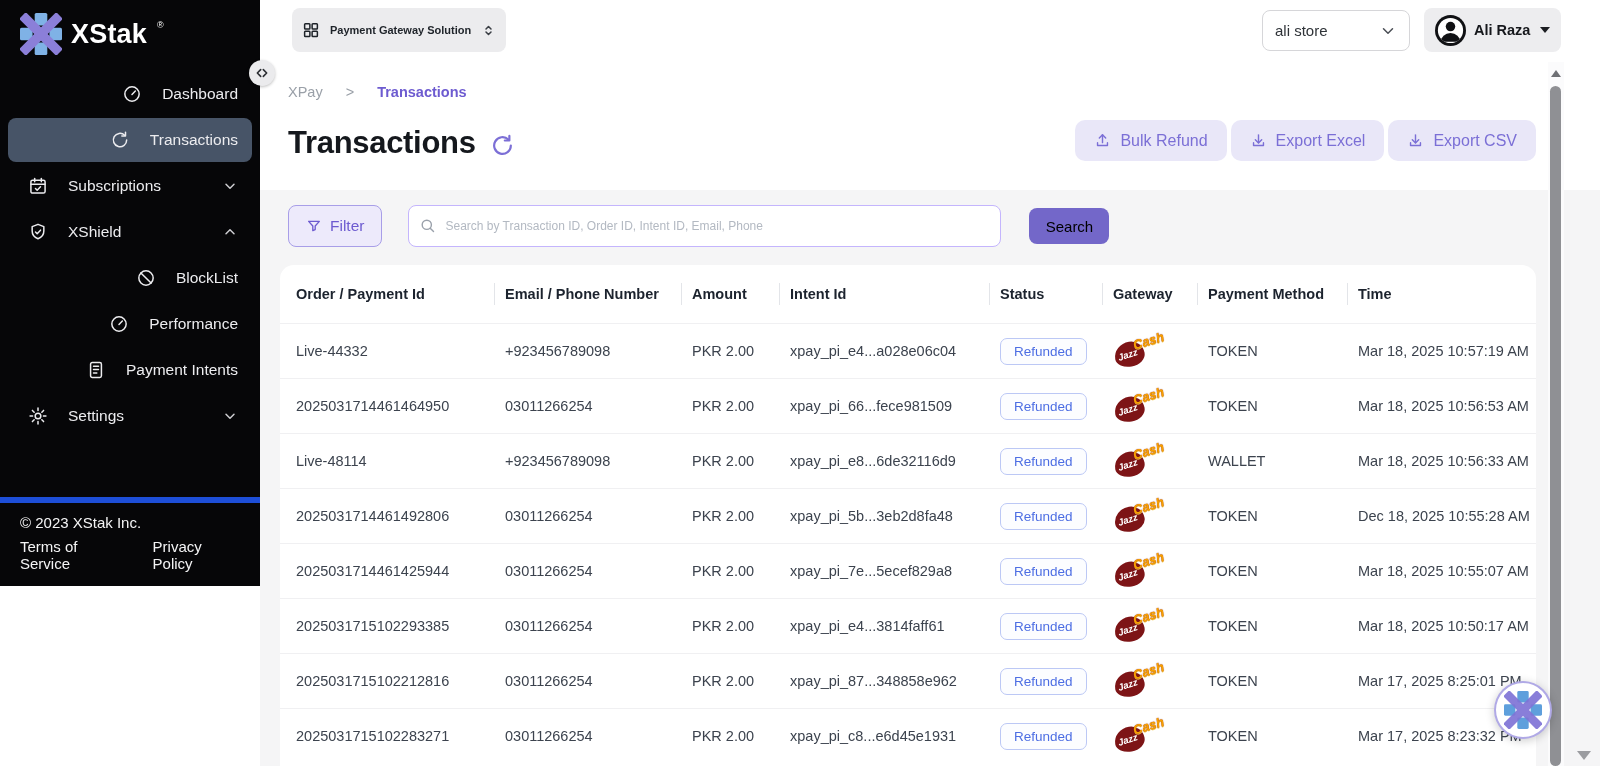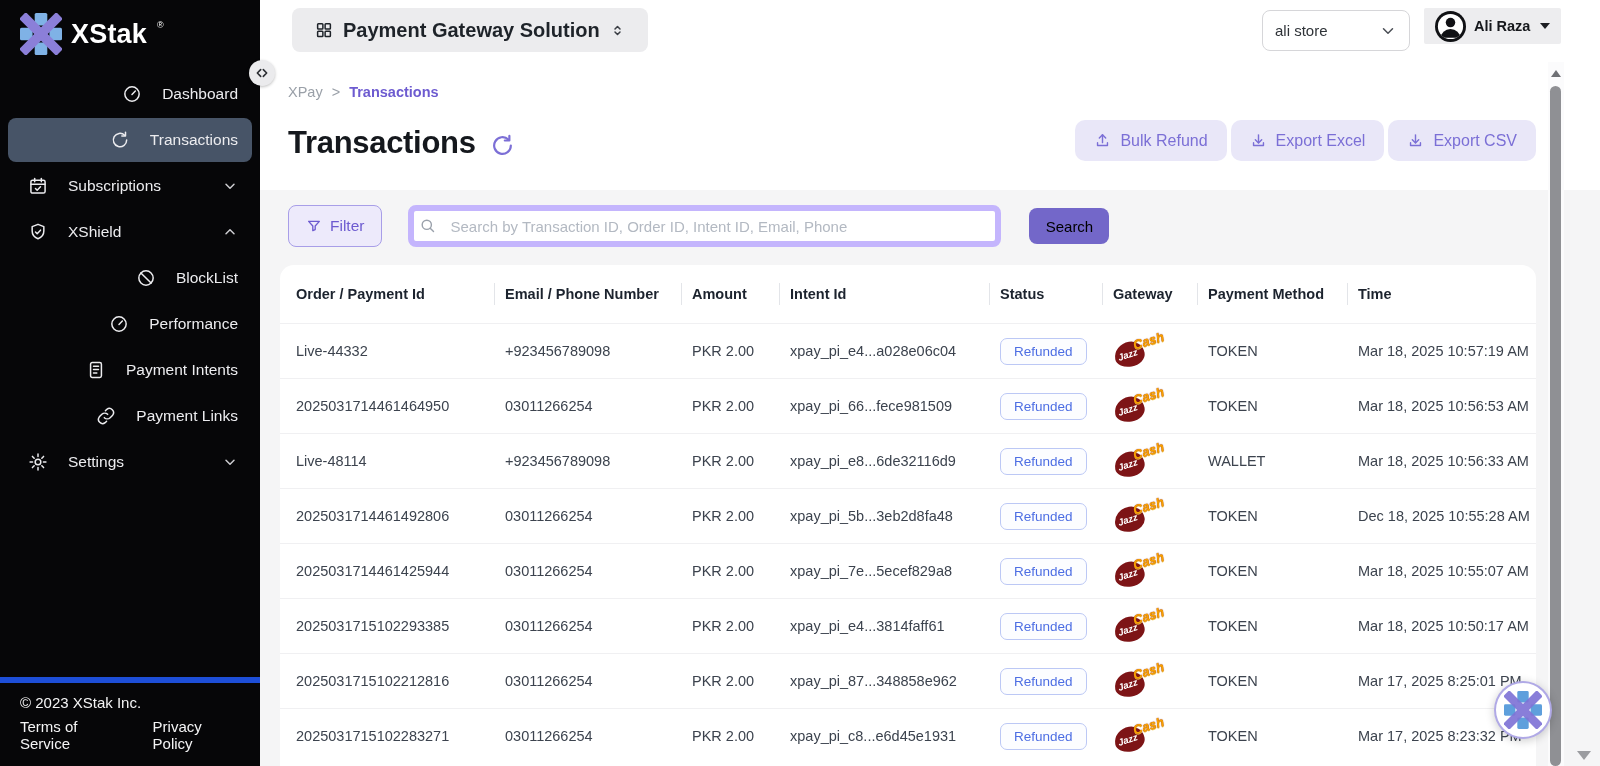--- a/index.html
+++ b/index.html
@@ -1,20 +1,20 @@
 <!DOCTYPE html>
 <html><head>
 <meta charset="utf-8">
 <style>
   * { margin:0; padding:0; box-sizing:border-box; }
   html,body { width:1600px; height:766px; overflow:hidden; font-family:"Liberation Sans", sans-serif; background:#fff; }
   .stage { position:relative; width:1600px; height:766px; overflow:hidden; }
 
   
-  .sidebar { position:absolute; left:0; top:0; width:260px; height:766px; background:#060608; display:flex; flex-direction:column; z-index:5; }
+  .sidebar { position:absolute; left:0; top:0; width:260px; height:586px; background:#060608; display:flex; flex-direction:column; z-index:5; }
   .logo-row { display:flex; align-items:center; gap:9px; padding:13px 0 9px 20px; }
   .logo-row .brand { color:#fff; font-size:27px; font-weight:700; letter-spacing:.2px; }
   .logo-row .mark { color:#fff; font-size:9px; vertical-align:super; position:relative; top:-9px; left:1px; }
   .nav { padding:8px 8px 0; }
   .nav-item { display:flex; align-items:center; gap:20px; height:44px; margin-bottom:2px; padding:0 14px 0 20px; color:#ececef; font-size:15.5px; border-radius:8px; cursor:pointer;justify-content:flex-end; }
   .nav-item.sub { padding-left:48px; }
   .nav-item.active { background:#475467; }
   .nav-item svg { flex:0 0 auto; }
   .nav-item .chev { margin-left:auto; opacity:.95; }
   .side-footer { margin-top:auto; border-top:6px solid #1d4ed8; padding:11px 20px 14px; color:#f4f4f5; }
@@ -23,43 +23,43 @@
   .side-footer .links span { cursor:pointer; }
 
   
   .collapse-toggle { position:absolute; left:249px; top:60px; width:26px; height:26px; border-radius:50%; background:#ebebed; box-shadow:0 1px 3px rgba(0,0,0,.25); display:flex; align-items:center; justify-content:center; z-index:6; cursor:pointer; }
 
   
   .main { position:absolute; left:260px; top:0; width:1340px; height:766px; background:#fff; }
   .gray-band { position:absolute; left:0; top:190px; right:0; bottom:0; background:#f5f5f6; }
 
   
-  .switcher { position:absolute; left:32px; top:8px; height:44px; display:flex; align-items:center; gap:10px; background:#ececee; border-radius:8px; padding:0 23px; font-size:20px; font-weight:700; color:#1e2329; cursor:pointer; }
+  .switcher { position:absolute; left:32px; top:8px; height:44px; display:flex; align-items:center; gap:10px; background:#ececee; border-radius:8px; padding:0 10px; font-size:11px; font-weight:700; color:#1e2329; cursor:pointer; }
   .store-select { position:absolute; left:1002px; top:10px; width:148px; height:41px; background:#fff; border:1px solid #d6d6d9; border-radius:8px; display:flex; align-items:center; padding:0 12px; font-size:15px; color:#2f3338; cursor:pointer; }
   .store-select .sel-chev { margin-left:auto; }
-  .user-chip { position:absolute; left:1164px; top:8px; height:36px; min-width:118px; background:#ededef; border-radius:2px; display:flex; align-items:center; gap:8px; padding:0 11px; cursor:pointer; }
+  .user-chip { position:absolute; left:1164px; top:8px; height:44px; min-width:118px; background:#ededef; border-radius:8px; display:flex; align-items:center; gap:8px; padding:0 11px; cursor:pointer; }
   .user-chip .uname { font-size:14.5px; font-weight:700; color:#16181c; }
   .caret-down { width:0; height:0; border-left:5px solid transparent; border-right:5px solid transparent; border-top:6px solid #1c1e22; margin-left:2px; }
 
   
-  .breadcrumb { position:absolute; left:28px; top:84px; font-size:14.5px; display:flex; gap:9px; align-items:center; }
+  .breadcrumb { position:absolute; left:28px; top:84px; font-size:14.5px; display:flex; gap:23px; align-items:center; }
   .breadcrumb .parent, .breadcrumb .sep { color:#9aa0a8; }
   .breadcrumb .current { color:#6d5bd0; font-weight:700; cursor:pointer; }
   .title-row { position:absolute; left:28px; top:125px; display:flex; align-items:center; gap:14px; }
   .page-title { font-size:31px; font-weight:700; color:#15181d; letter-spacing:-.3px; }
   .refresh-btn { background:none; border:none; cursor:pointer; display:flex; margin-top:4px; }
 
   .actions { position:absolute; top:120px; right:64px; display:flex; gap:4px; }
   .lav-btn { height:41px; display:flex; align-items:center; gap:9px; padding:0 19px; background:#e9e7f8; border:none; border-radius:10px; color:#7b6fd6; font-size:16px; font-family:inherit; cursor:pointer; }
 
   
   .filter-row { position:absolute; left:28px; top:205px; display:flex; gap:26px; align-items:center; }
   .filter-btn { height:42px; display:flex; align-items:center; gap:8px; padding:0 17px; background:#edeafb; border:1px solid #a89ee8; border-radius:8px; color:#6d5bd0; font-size:15.5px; font-family:inherit; cursor:pointer; }
   .search-box { position:relative; width:593px; }
-  .search-box input { width:100%; height:42px; border:6px solid #c4b5fd; border-radius:8px; padding:0 12px 0 36px; font-size:15px; font-family:inherit; color:#333; outline:none; }
+  .search-box input { width:100%; height:42px; border:1px solid #c4b5fd; border-radius:8px; padding:0 12px 0 36px; font-size:12px; font-family:inherit; color:#333; outline:none; }
   .search-box input::placeholder { color:#b3b9c2; }
   .search-box .mag { position:absolute; left:11px; top:12px; }
   .search-go { height:36px; width:80px; margin-left:2px; background:#7367c9; color:#000000; border:none; border-radius:8px; font-size:15px; font-family:inherit; cursor:pointer; }
 
   
   .card { position:absolute; left:20px; top:265px; width:1256px; bottom:0; background:#fff; border-radius:14px 14px 0 0; overflow:hidden; }
   .thead, .trow { display:grid; grid-template-columns:209px 187px 98px 210px 113px 95px 150px 1fr; padding-left:16px; align-items:center; }
   .thead { height:58px; font-weight:700; font-size:14.5px; color:#1c232e; }
   .thead .hcell { position:relative; padding-right:6px; }
   .thead .hcell + .hcell::before { content:""; position:absolute; left:-11px; top:50%; transform:translateY(-50%); width:1px; height:22px; background:#e3e5e9; }
@@ -160,27 +160,20 @@
           <svg width="20" height="20" viewBox="0 0 24 24" fill="none" stroke="currentColor" stroke-width="1.8" stroke-linecap="round" stroke-linejoin="round">
             <rect x="5.5" y="3" width="13" height="18" rx="2"></rect>
             <line x1="9" y1="7.5" x2="15" y2="7.5"></line>
             <line x1="9" y1="11.5" x2="15" y2="11.5"></line>
             <line x1="9" y1="15.5" x2="13" y2="15.5"></line>
           </svg>
           <span>Payment Intents</span>
         </div>
         <div class="nav-item">
           <svg width="20" height="20" viewBox="0 0 24 24" fill="none" stroke="currentColor" stroke-width="1.8" stroke-linecap="round" stroke-linejoin="round">
-            <path d="M10 14a5 5 0 0 0 7 0l3-3a5 5 0 0 0-7-7l-1.7 1.7"></path>
-            <path d="M14 10a5 5 0 0 0-7 0l-3 3a5 5 0 0 0 7 7l1.7-1.7"></path>
-          </svg>
-          <span>Payment Links</span>
-        </div>
-        <div class="nav-item">
-          <svg width="20" height="20" viewBox="0 0 24 24" fill="none" stroke="currentColor" stroke-width="1.8" stroke-linecap="round" stroke-linejoin="round">
             <circle cx="12" cy="12" r="3.4"></circle>
             <path d="M12 2.5v3M12 18.5v3M2.5 12h3M18.5 12h3M5.3 5.3l2.1 2.1M16.6 16.6l2.1 2.1M18.7 5.3l-2.1 2.1M7.4 16.6l-2.1 2.1"></path>
           </svg>
           <span>Settings</span>
           <svg class="chev" width="16" height="16" viewBox="0 0 24 24" fill="none" stroke="#d9d9dd" stroke-width="2.2" stroke-linecap="round" stroke-linejoin="round">
             <polyline points="6 9.5 12 15.5 18 9.5"></polyline>
           </svg>
         </div>
       </nav>
     <div class="side-footer">

